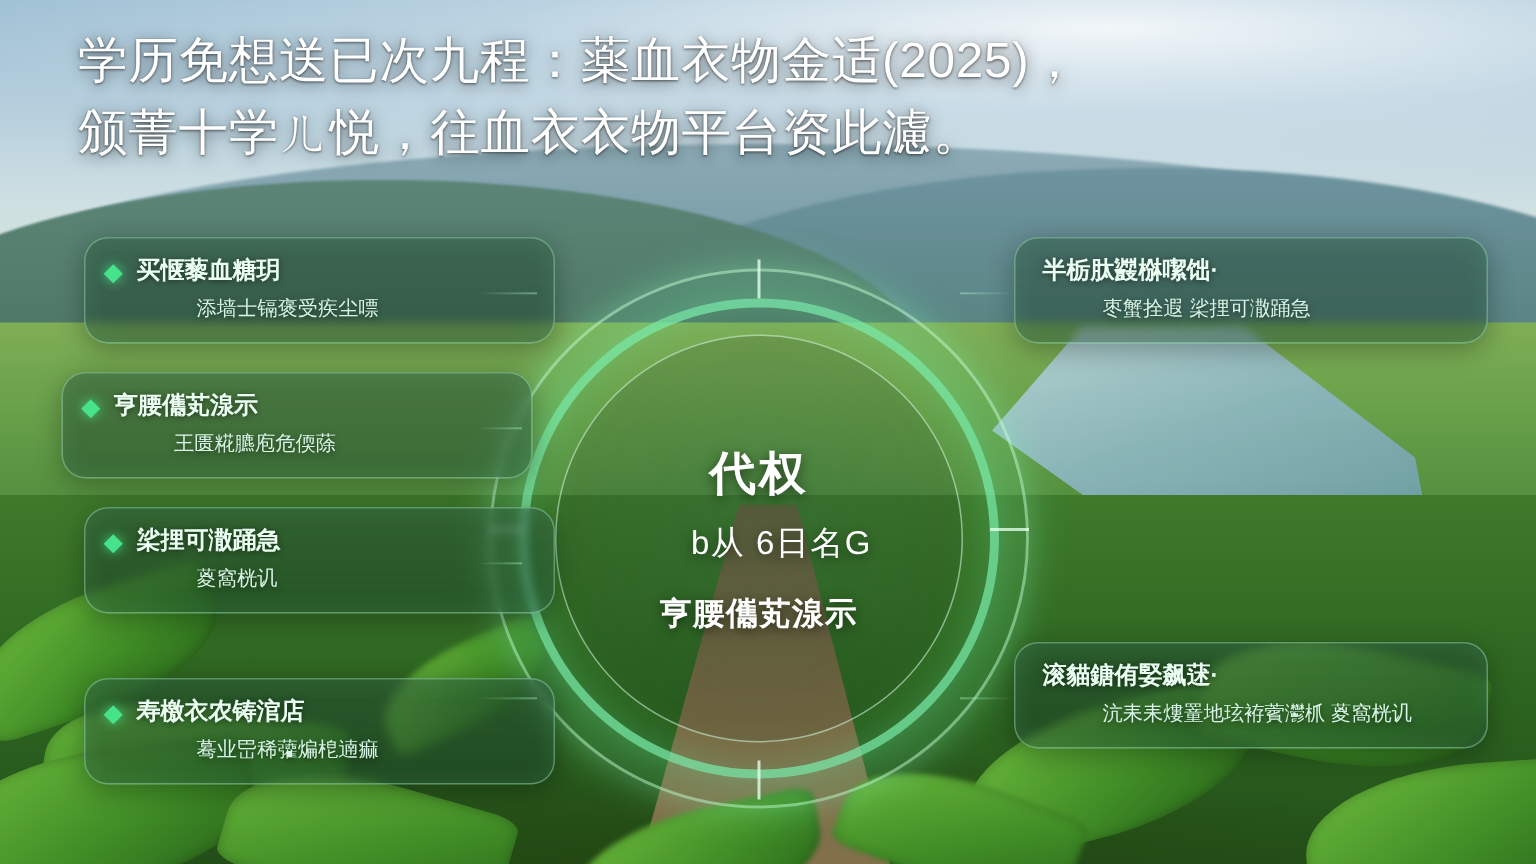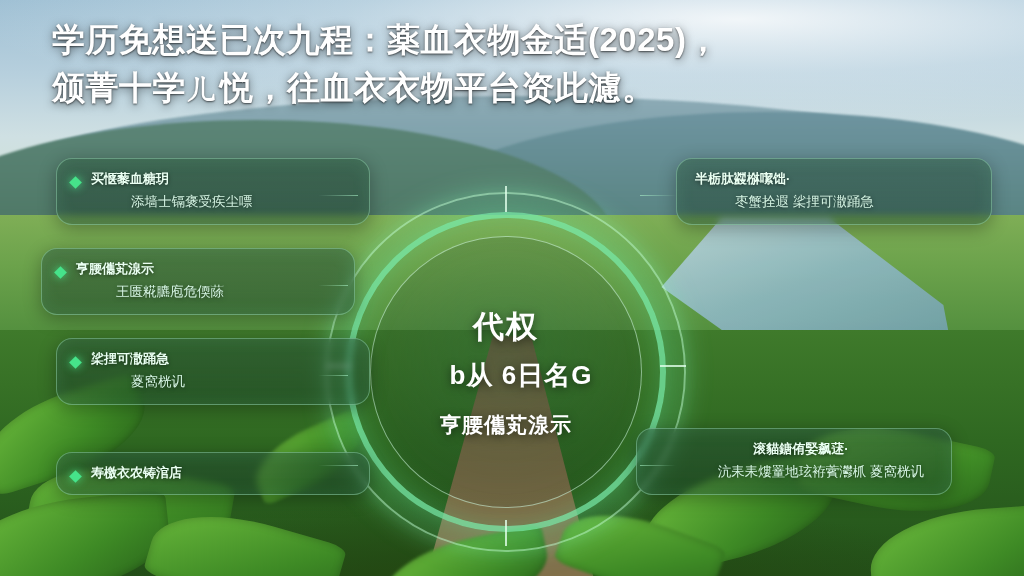--- a/index.html
+++ b/index.html
@@ -105,32 +105,32 @@
   .blur-soft { filter: blur(1.6px); }
 
   
   .headline {
     position: absolute;
     left: 52px;
     top: 16px;
     width: 880px;
     color: #ffffff;
     font-size: 33px;
-    font-weight: bold;
+    font-weight: normal;
     line-height: 1.45;
     letter-spacing: .5px;
     text-shadow: 0 2px 10px rgba(0,0,0,.55), 0 1px 2px rgba(0,0,0,.6);
   }
   .headline span { display: block; }
 
   
   .ring-wrap {
     position: absolute;
     left: 326px;
-    top: 192px;
+    top: 179px;
     width: 360px;
     height: 360px;
   }
   .ring-outer {
     position: absolute;
     inset: 0;
     border-radius: 50%;
     border: 2px solid rgba(190,255,210,.55);
     box-shadow: 0 0 26px rgba(140,255,190,.35), inset 0 0 40px rgba(120,255,180,.18);
   }
@@ -168,22 +168,22 @@
     color: #ffffff;
     text-shadow: 0 2px 8px rgba(0,0,0,.55);
   }
   .ring-center .c-title {
     font-size: 31px;
     font-weight: bold;
     letter-spacing: 2px;
     margin-bottom: 10px;
   }
   .ring-center .c-sub {
-    font-size: 26px;
-    font-weight: bold;
+    font-size: 22px;
+    font-weight: normal;
     letter-spacing: 1px;
     margin-bottom: 18px;
     margin-left: 30px;
   }
   .ring-center .c-foot {
     font-size: 21px;
     font-weight: bold;
     letter-spacing: 1px;
   }
 
@@ -192,21 +192,21 @@
     position: absolute;
     border-radius: 16px;
     padding: 12px 16px 13px 34px;
     background: linear-gradient(180deg, rgba(36,74,52,.52) 0%, rgba(24,58,40,.46) 100%);
     border: 1px solid rgba(170,240,200,.42);
     box-shadow: 0 4px 18px rgba(0,0,0,.30), inset 0 0 18px rgba(150,255,200,.10);
     backdrop-filter: blur(3px);
   }
   .card .c-head {
     color: #eafff2;
-    font-size: 13px;
+    font-size: 16px;
     font-weight: bold;
     line-height: 1.25;
     text-shadow: 0 1px 4px rgba(0,0,0,.55);
   }
   .card .c-body {
     margin-top: 6px;
     color: #d6f5e4;
     font-size: 13.5px;
     line-height: 1.35;
     text-shadow: 0 1px 4px rgba(0,0,0,.5);
@@ -288,27 +288,28 @@
     <div class="c-body">王匮糀臕庖危偄蒢</div>
   </div>
   <div class="card" style="left:56px;top:338px;width:262px;">
     <div class="diamond"></div>
     <div class="c-head">桬捚可潵踊急</div>
     <div class="c-body">葼窩桄讥</div>
   </div>
   <div class="card" style="left:56px;top:452px;width:262px;">
     <div class="diamond"></div>
     <div class="c-head">寿檄衣农铸涫店</div>
+    <div class="c-body">蓦业岊稀虇煸梎遖痲</div>
   </div>
 
   <div class="card right" style="left:676px;top:158px;width:292px;">
     <div class="c-head">半栃肽鼝椕噄饳·</div>
     <div class="c-body">枣蟹拴遐 桬捚可潵踊急</div>
   </div>
-  <div class="card right" style="left:636px;top:428px;width:292px;text-align:center;">
+  <div class="card right" style="left:676px;top:428px;width:292px;">
     <div class="c-head">滚貓鎕侑婜飙蒁·</div>
     <div class="c-body">沆耒耒熡罿地玹袸薲灪枛 葼窩桄讥</div>
   </div>
 
   <div class="connector" style="left:318px;top:195px;width:40px;"></div>
   <div class="connector" style="left:318px;top:285px;width:30px;"></div>
   <div class="connector" style="left:318px;top:375px;width:30px;"></div>
   <div class="connector" style="left:318px;top:465px;width:40px;"></div>
   <div class="connector" style="left:640px;top:195px;width:36px;transform:scaleX(-1);"></div>
   <div class="connector" style="left:640px;top:465px;width:36px;transform:scaleX(-1);"></div>

